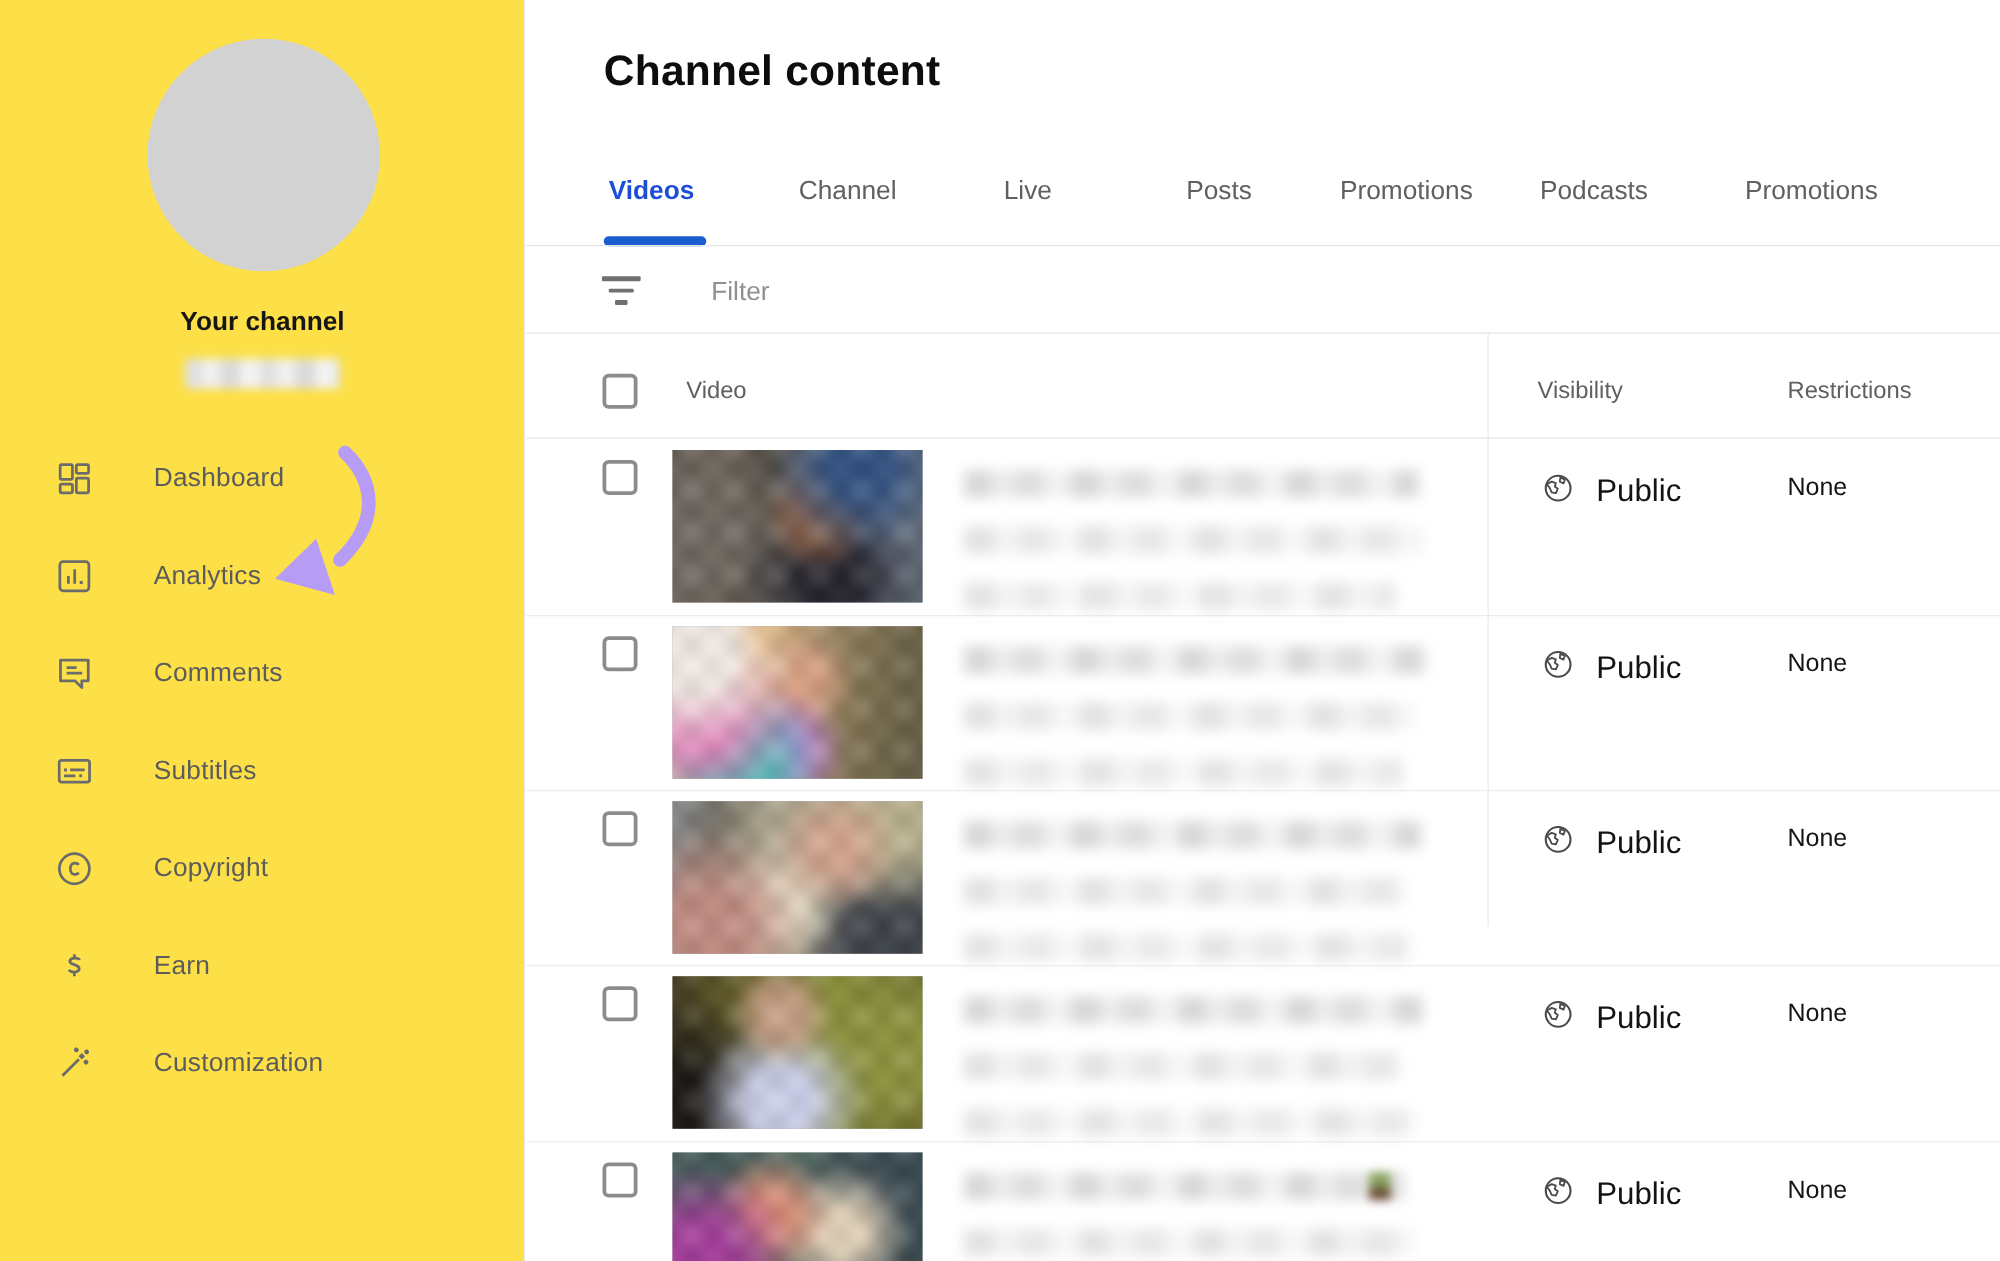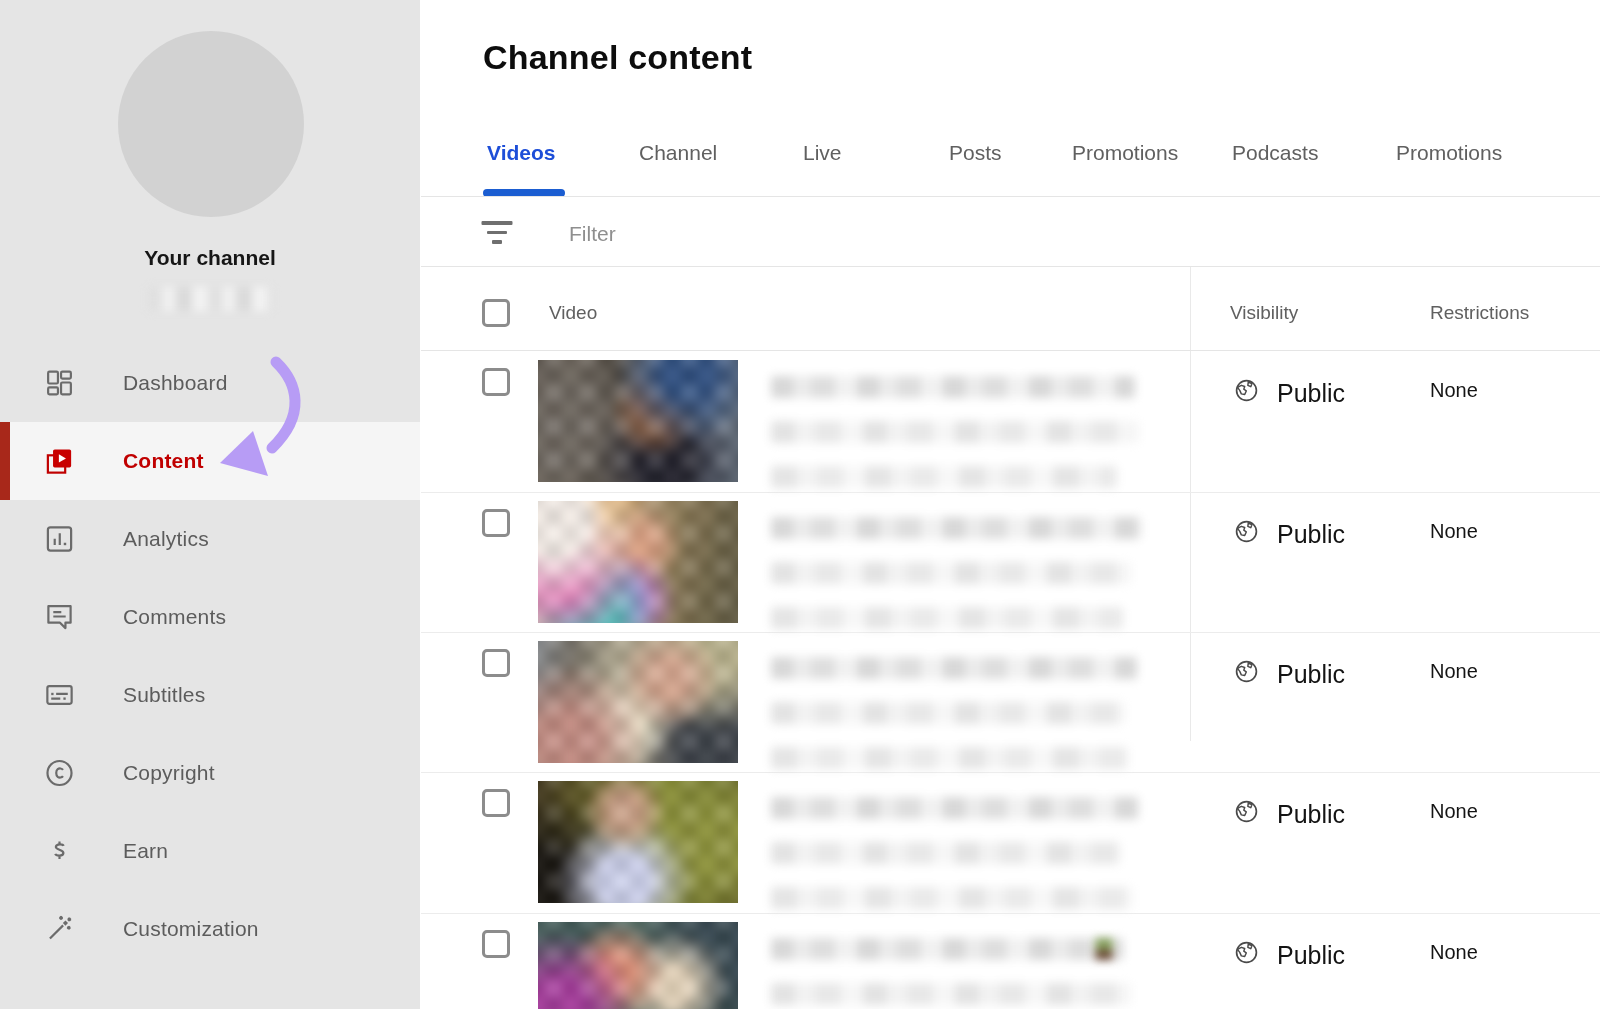--- a/index.html
+++ b/index.html
@@ -1,20 +1,20 @@
 <!DOCTYPE html>
 <html><head>
 <meta charset="utf-8">
 <style>
   html,body{margin:0;padding:0;background:#fff;}
   .canvas{position:relative;width:1600px;height:1009px;background:#fff;overflow:hidden;
           font-family:"Liberation Sans","DejaVu Sans",sans-serif;color:#0f0f0f;}
 
   
-  .sidebar{position:absolute;left:0;top:0;width:420px;height:100%;background:#e5e5e5;border-right:1px solid #e5e5e5;box-sizing:border-box;}
+  .sidebar{position:absolute;left:0;top:0;width:420px;height:100%;background:#fde047;border-right:1px solid #e5e5e5;box-sizing:border-box;}
   .avatar{position:absolute;left:118px;top:31px;width:186px;height:186px;border-radius:50%;background:#d2d2d2;cursor:pointer;}
   .your-channel{position:absolute;left:0;top:246px;width:420px;text-align:center;font-size:21px;font-weight:700;color:#161616;}
   .handle-blur{position:absolute;left:148px;top:287px;width:124px;height:24px;border-radius:3px;
      background:repeating-linear-gradient(90deg,#e0e0e0 0 14px,#f0f0f0 14px 28px,#dadada 28px 44px,#f2f2f2 44px 60px);
      filter:blur(4px);}
   .menu{position:absolute;left:0;top:344px;width:420px;}
   .sb-item{position:relative;height:78px;cursor:pointer;}
   .sb-item.selected{background:#f5f5f5;}
   .sel-bar{position:absolute;left:0;top:0;width:10px;height:100%;background:#a8281a;}
   .sb-icon{position:absolute;left:44px;top:50%;transform:translateY(-50%);width:31px;height:31px;}
@@ -116,31 +116,20 @@
           <svg viewBox="0 0 24 24">
               <rect class="ic" x="3.2" y="3.2" width="7.6" height="9.2" rx="1"></rect>
               <rect class="ic" x="3.2" y="15.4" width="7.6" height="5.4" rx="1"></rect>
               <rect class="ic" x="13.2" y="3.2" width="7.6" height="5.4" rx="1"></rect>
               <rect class="ic" x="13.2" y="11.6" width="7.6" height="9.2" rx="1"></rect>
             </svg>
         </span>
         <span class="sb-label">Dashboard</span>
       </div>
 
-      <div class="sb-item selected">
-        <div class="sel-bar"></div>
-        <span class="sb-icon">
-          <svg viewBox="0 0 24 24">
-              <rect x="3" y="7.6" width="13.4" height="13.4" fill="none" stroke="#c00000" stroke-width="1.7"></rect>
-              <rect x="7" y="3" width="14" height="14" rx="1.3" fill="#c80000"></rect>
-              <path d="M11.5 6.8 L11.5 13.2 L17 10 Z" fill="#ffffff"></path>
-            </svg>
-        </span>
-        <span class="sb-label">Content</span>
-      </div>
 
       <div class="sb-item">
         <span class="sb-icon">
           <svg viewBox="0 0 24 24">
               <rect class="ic" x="3" y="3" width="18" height="18" rx="2"></rect>
               <path class="ic" d="M8.3 16.6 V11.8 M12.2 16.6 V7.6" stroke-width="2"></path>
               <rect class="icf" x="15.3" y="14.9" width="1.9" height="1.9"></rect>
             </svg>
         </span>
         <span class="sb-label">Analytics</span>

